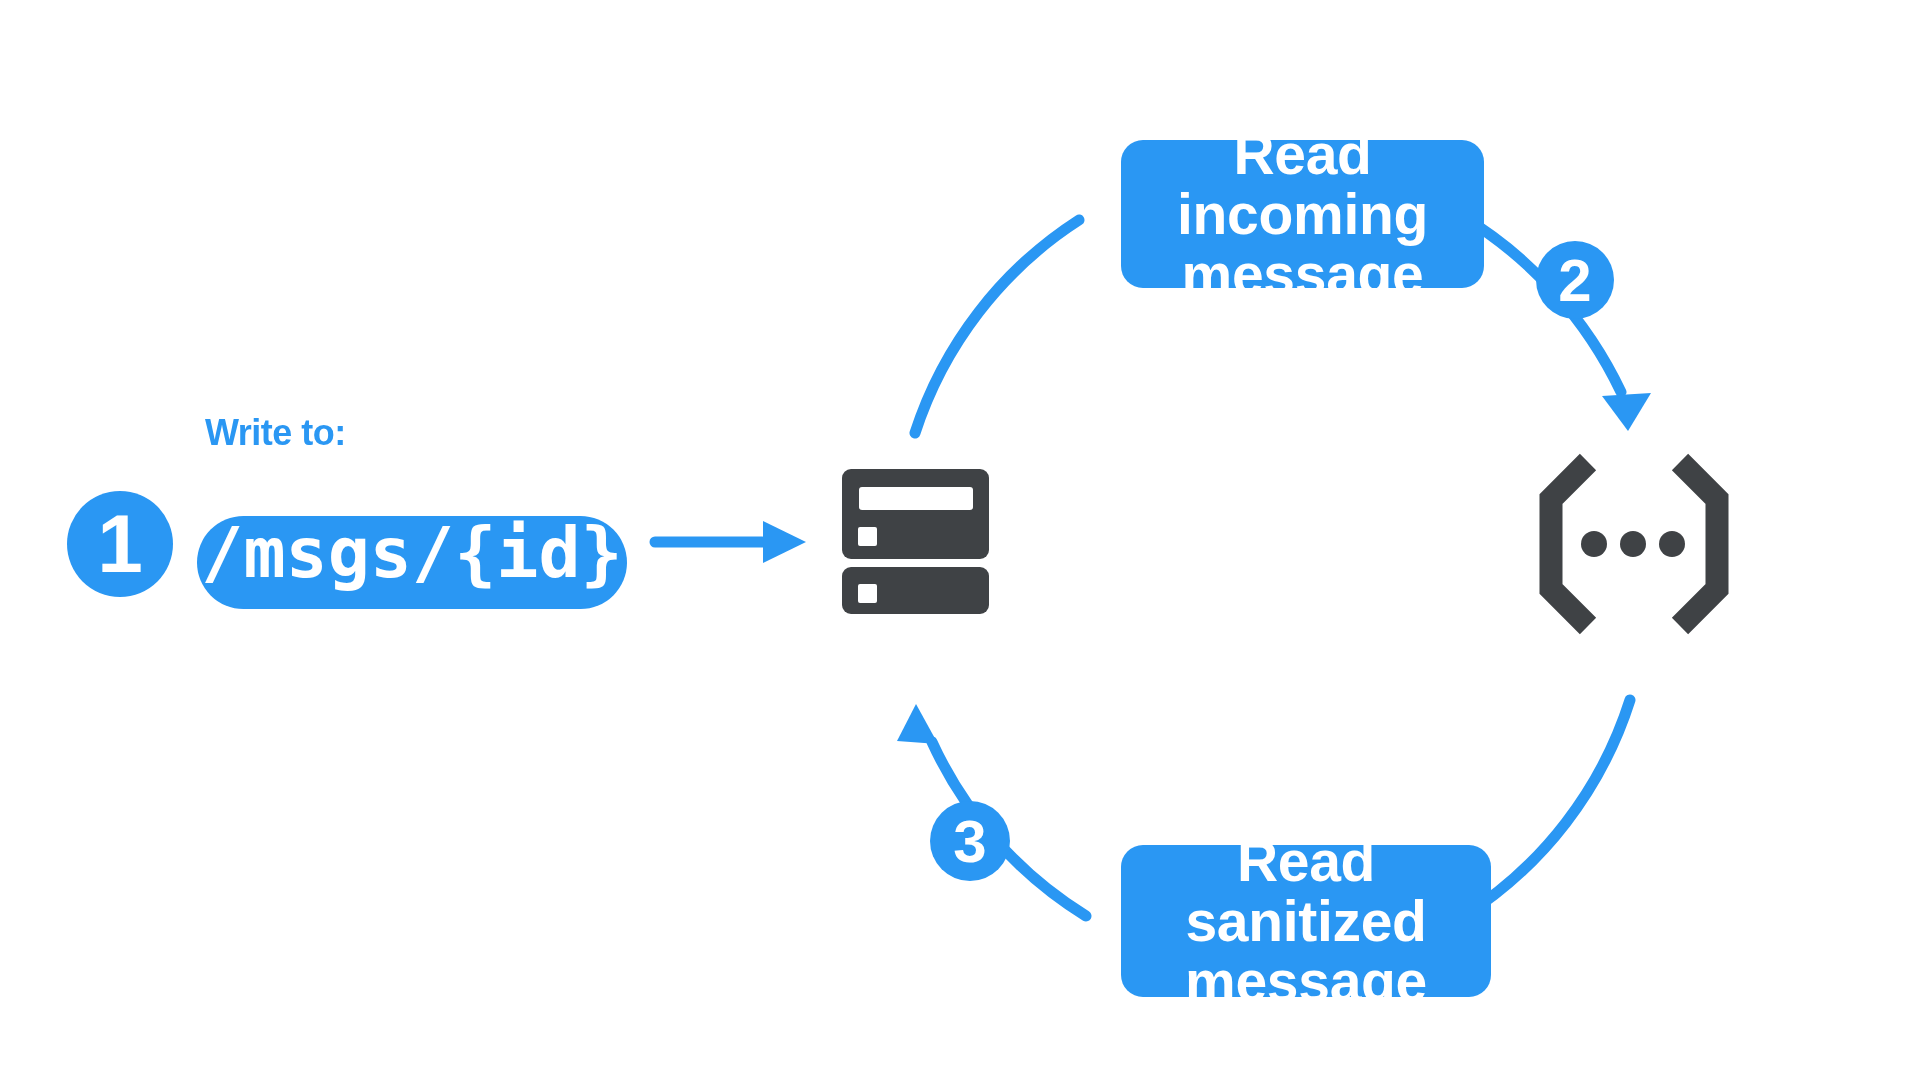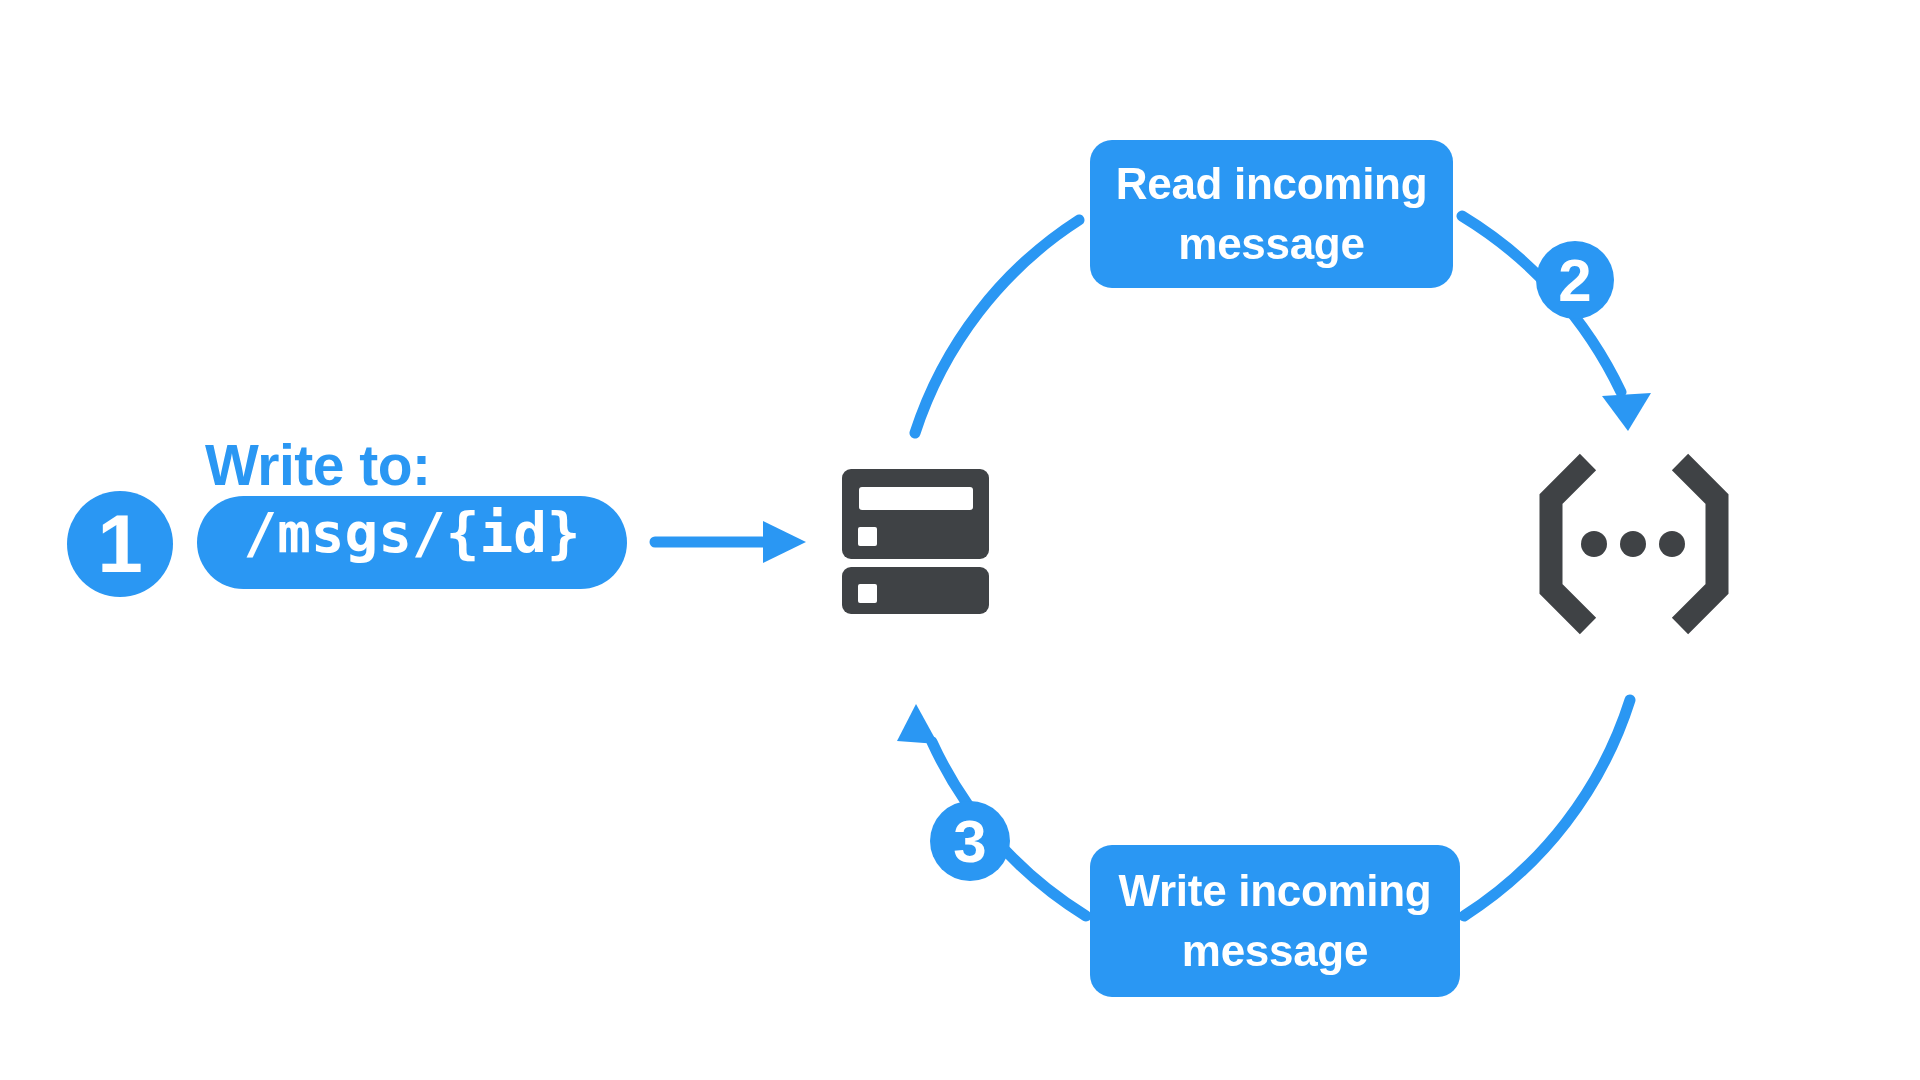--- a/index.html
+++ b/index.html
@@ -20,37 +20,37 @@
   .badge{
     position:absolute;background:var(--accent);border-radius:50%;
     color:var(--on-accent);font-weight:bold;text-align:center;
     display:flex;align-items:center;justify-content:center;
   }
   .badge-1{left:67px;top:491px;width:106px;height:106px;font-size:82px;}
   .badge-2{left:1536px;top:241px;width:78px;height:78px;font-size:60px;}
   .badge-3{left:930px;top:801px;width:80px;height:80px;font-size:60px;}
 
   .step-heading{
-    position:absolute;left:205px;top:432px;
-    color:var(--accent);font-size:57px;font-weight:bold;letter-spacing:-0.5px;
+    position:absolute;left:205px;top:412px;
+    color:var(--accent);font-size:36px;font-weight:bold;letter-spacing:-0.5px;
   }
   .path-pill{
-    position:absolute;left:197px;top:496px;width:430px;height:93px;
+    position:absolute;left:197px;top:516px;width:430px;height:93px;
     background:var(--accent);border-radius:47px;
     display:flex;align-items:center;justify-content:center;
     color:var(--on-accent);
     font-family:"DejaVu Sans Mono", monospace;
-    font-size:56px;font-weight:600;padding-bottom:20px;
+    font-size:70px;font-weight:600;padding-bottom:20px;
   }
 
   .flow-box{
     position:absolute;background:var(--accent);border-radius:22px;
-    color:var(--on-accent);font-size:44px;font-weight:bold;
+    color:var(--on-accent);font-size:57px;font-weight:bold;
     display:flex;flex-direction:column;align-items:center;justify-content:center;
-    line-height:60px;text-align:center;letter-spacing:-0.3px;
+    line-height:60px;text-align:center;letter-spacing:-0.3px;margin-left:31px;
   }
   .box-read{left:1090px;top:140px;width:363px;height:148px;}
   .box-write{left:1090px;top:845px;width:370px;height:152px;}
 
   .node-label{
     position:absolute;width:300px;text-align:center;
     color:var(--label-gray);font-size:44px;font-weight:400;top:630px;
   }
   .label-database{left:766px;}
   .label-functions{left:1483px;}
@@ -103,18 +103,18 @@
   <div class="path-pill">/msgs/{id}</div>
 
 
   <div class="flow-box box-read">
     <div>Read incoming</div>
     <div>message</div>
   </div>
   <div class="badge badge-2">2</div>
 
   <div class="flow-box box-write">
-    <div>Write incoming</div>
+    <div>Read sanitized</div>
     <div>message</div>
   </div>
   <div class="badge badge-3">3</div>
 
 </div>
 
 </body></html>

